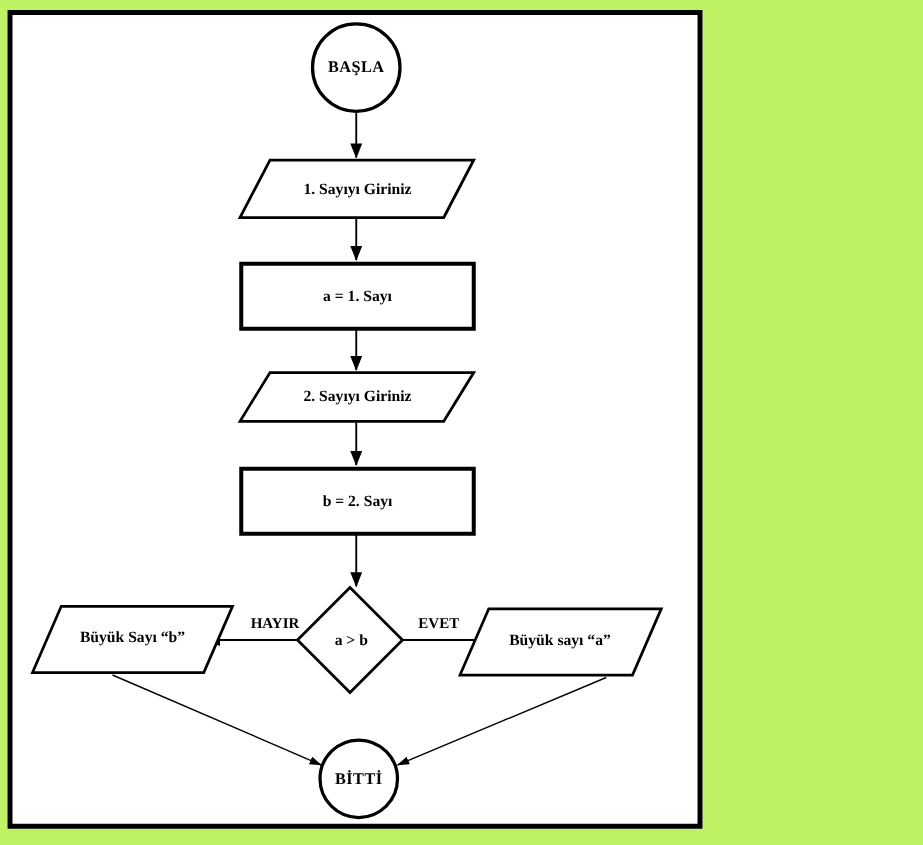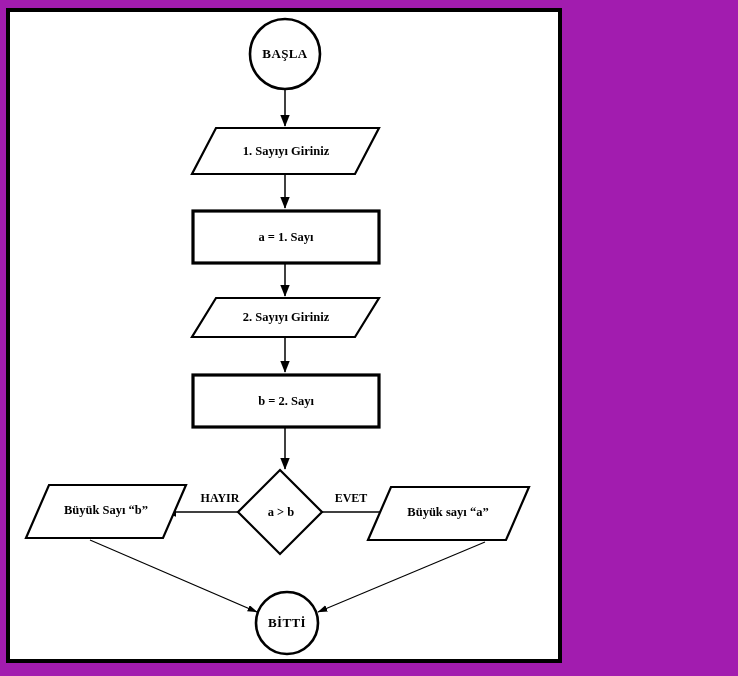--- a/index.html
+++ b/index.html
@@ -11,21 +11,21 @@
   body {
     width: 738px;
     height: 676px;
     font-family: "Liberation Serif", "DejaVu Serif", serif;
     overflow: hidden;
   }
   #canvas {
     position: relative;
     width: 738px;
     height: 676px;
-    background: #a21caf;
+    background: #bef264;
   }
   #frame {
     position: absolute;
     left: 6px;
     top: 8px;
     width: 556px;
     height: 655px;
     border: 4px solid #000000;
     box-sizing: border-box;
     background: #ffffff;

